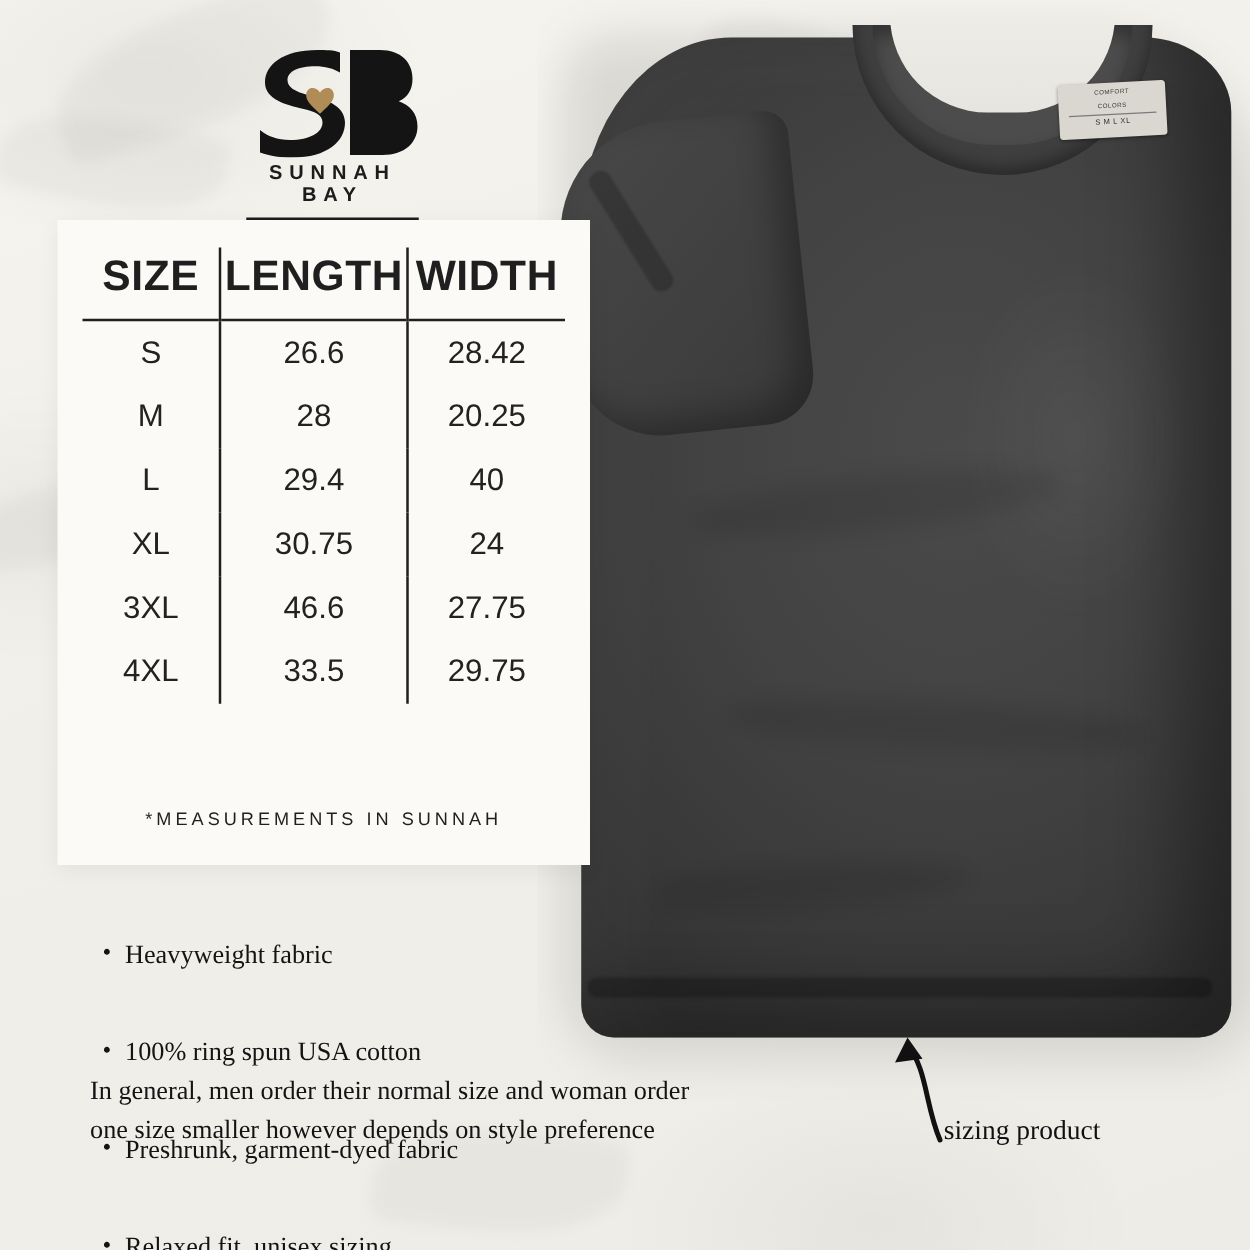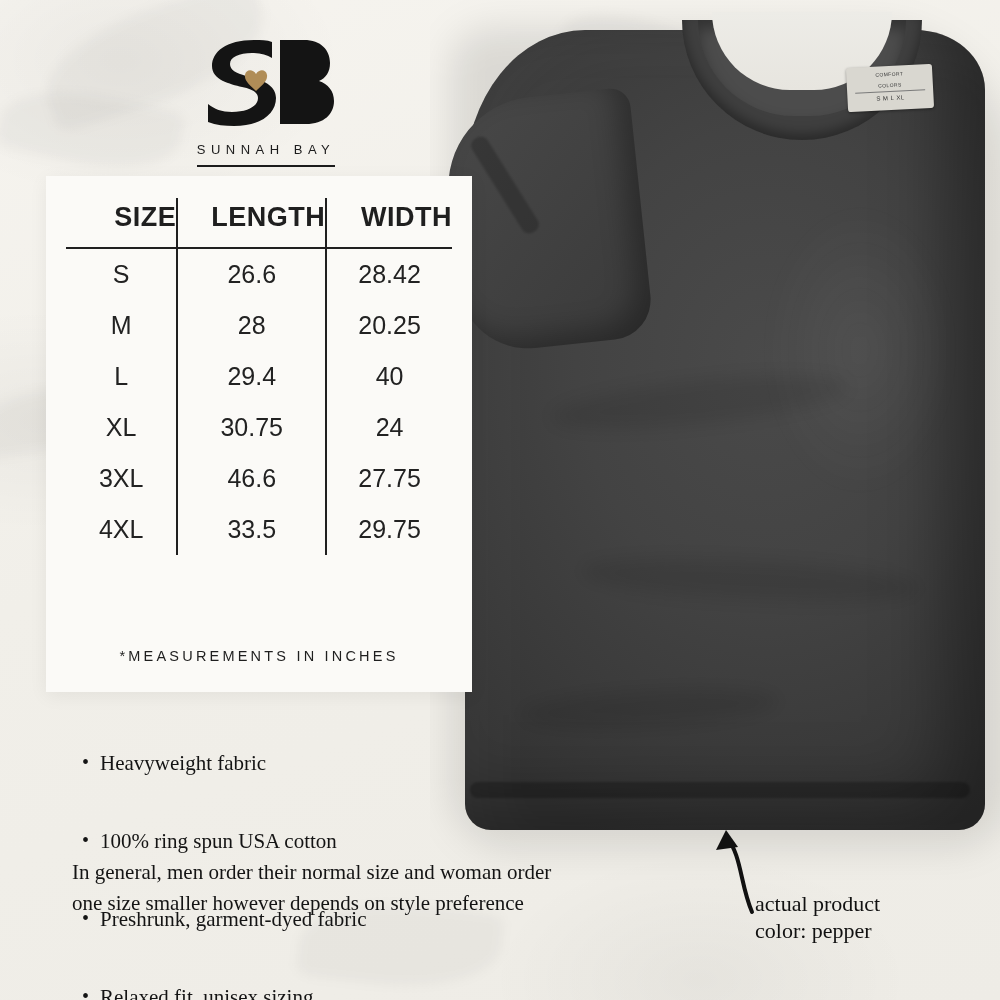--- a/index.html
+++ b/index.html
@@ -192,25 +192,25 @@
     width: 160px;
     text-align: center;
   }
   #logo .mark {
     height: 92px;
     display: flex;
     align-items: center;
     justify-content: center;
   }
   #logo .wordmark {
-    font-size: 13px;
+    font-size: 16px;
     letter-spacing: 5.5px;
     color: #1c1c1c;
-    font-weight: 400;
-    margin-top: 16px;
+    font-weight: 700;
+    margin-top: 4px;
     font-family: "Liberation Sans", sans-serif;
   }
   #logo .rule {
     width: 138px;
     height: 2px;
     background: #1c1c1c;
     margin: 8px auto 0;
   }
 
   
@@ -223,25 +223,25 @@
     background: #fbfaf7;
     box-shadow: 0 4px 18px rgba(0,0,0,0.06);
   }
   table.size-table {
     width: 386px;
     margin: 22px auto 0;
     border-collapse: collapse;
     color: #1f1f1f;
   }
   table.size-table th {
-    font-size: 27px;
+    font-size: 34px;
     font-weight: 700;
     letter-spacing: 0.5px;
     padding: 4px 0 14px;
-    text-align: right;
+    text-align: center;
     font-family: "Liberation Sans", sans-serif;
   }
   table.size-table thead tr {
     border-bottom: 2.5px solid #1f1f1f;
   }
   table.size-table td {
     font-size: 25px;
     text-align: center;
     padding: 11px 0;
     font-family: "Liberation Sans", sans-serif;
@@ -406,38 +406,37 @@
           <td>46.6</td>
           <td>27.75</td>
         </tr>
         <tr>
           <td>4XL</td>
           <td>33.5</td>
           <td>29.75</td>
         </tr>
       </tbody>
     </table>
-    <div class="measure-note">*MEASUREMENTS IN INCHES</div>
+    <div class="measure-note">*MEASUREMENTS IN SUNNAH</div>
   </div>
 
   <div id="features">
     <ul>
       <li>Heavyweight fabric</li>
       <li>100% ring spun USA cotton</li>
       <li>Preshrunk, garment-dyed fabric</li>
       <li>Relaxed fit, unisex sizing</li>
     </ul>
   </div>
 
   <div id="general-note">In general, men order their normal size and woman order one size smaller however depends on style preference</div>
 
   <div id="color-callout">
     <svg id="arrow-svg" width="160" height="95" viewBox="0 0 160 95">
       <path d="M52 92 C40 64 42 36 26 16" stroke="#111" stroke-width="4" fill="none" stroke-linecap="round"></path>
       <path d="M26 10 L16 30 L38 27 Z" fill="#111"></path>
     </svg>
     <div class="caption">
-      <div>actual product</div>
-      <div>color: pepper</div>
+      <div>sizing product</div>
     </div>
   </div>
 
 </div>
 
 </body></html>

